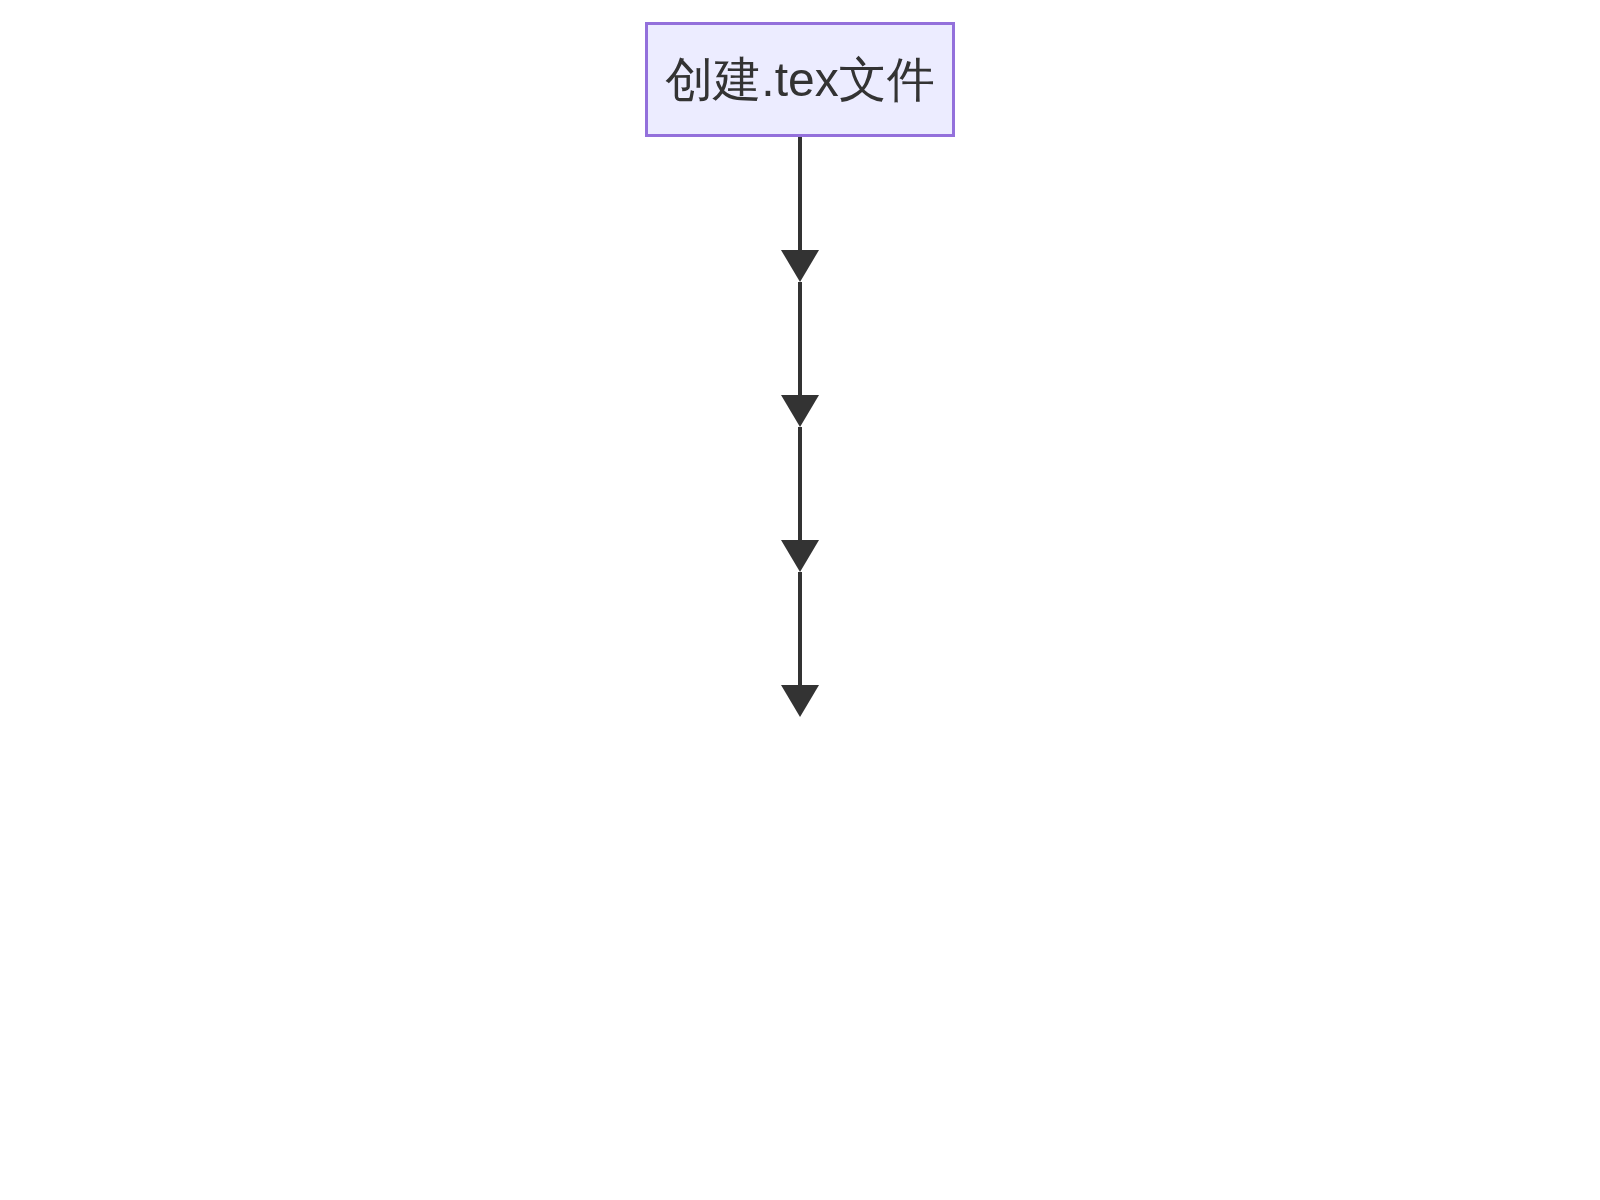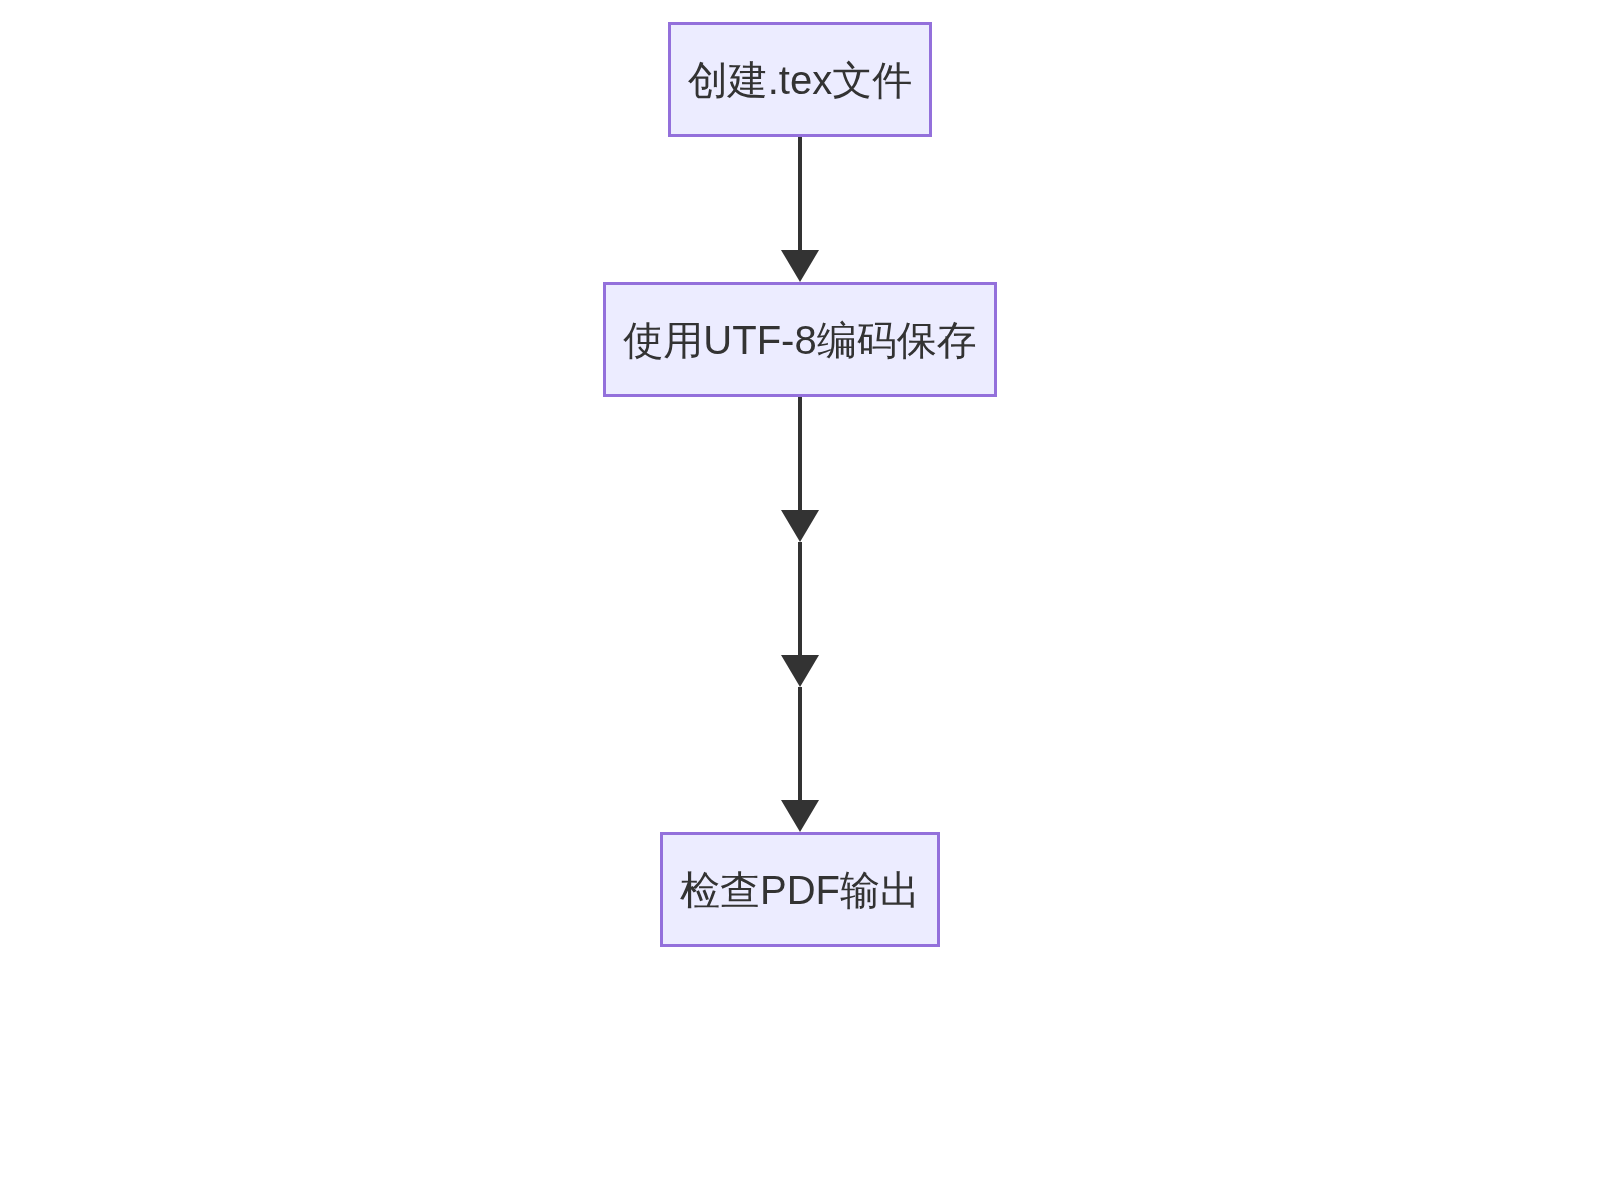--- a/index.html
+++ b/index.html
@@ -25,21 +25,21 @@
   .node {
     box-sizing: border-box;
     min-height: 115px;
     display: flex;
     align-items: center;
     justify-content: flex-end;
     padding: 0 17px;
     background: #ECECFF;
     border: 3px solid #9370DB;
     color: #333333;
-    font-size: 40px;
+    font-size: 48px;
     line-height: 1;
     white-space: nowrap;
     flex: 0 0 auto;
   }
   .connector {
     height: 145px;
     display: flex;
     flex-direction: column;
     align-items: center;
     flex: 0 0 auto;
@@ -64,38 +64,32 @@
 
   <div class="node">
     <span>创建.tex文件</span>
   </div>
 
   <div class="connector">
     <div class="line"></div>
     <div class="arrowhead"></div>
   </div>
 
-  <div class="node">
-    <span>使用UTF-8编码保存</span>
-  </div>
 
   <div class="connector">
     <div class="line"></div>
     <div class="arrowhead"></div>
   </div>
 
 
   <div class="connector">
     <div class="line"></div>
     <div class="arrowhead"></div>
   </div>
 
 
   <div class="connector">
     <div class="line"></div>
     <div class="arrowhead"></div>
   </div>
 
-  <div class="node">
-    <span>检查PDF输出</span>
-  </div>
 
 </div>
 
 </body></html>

